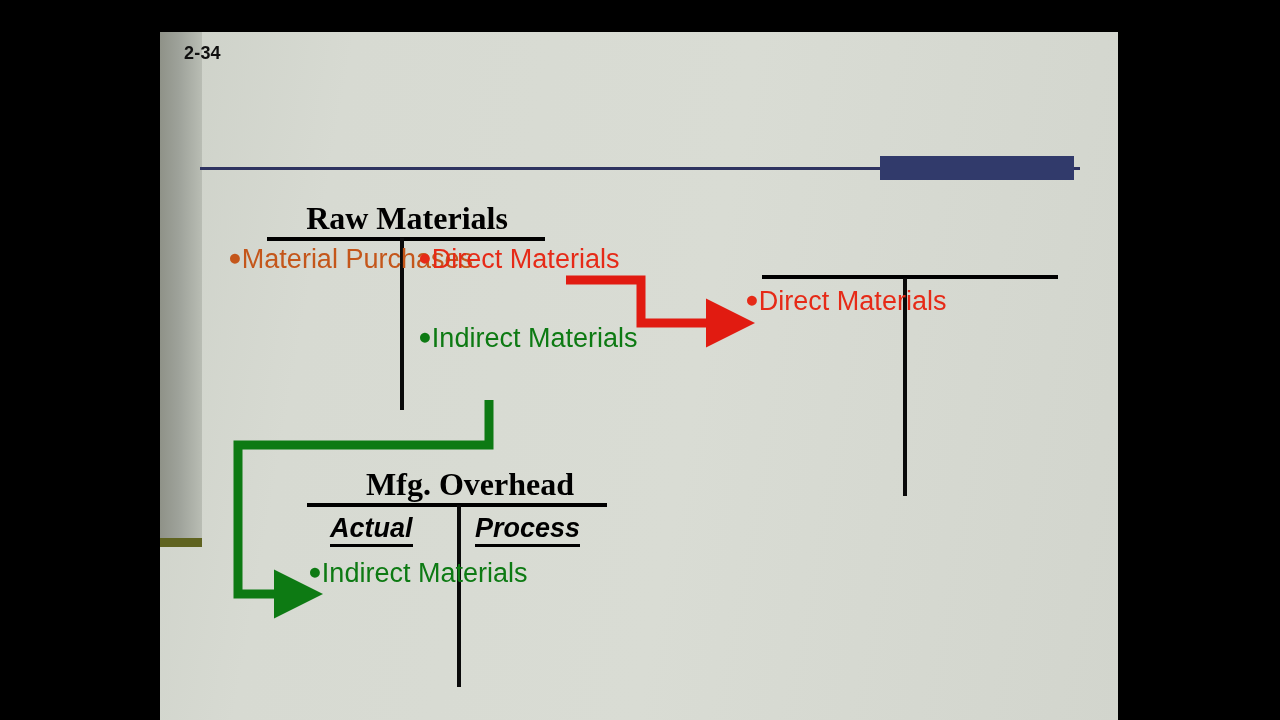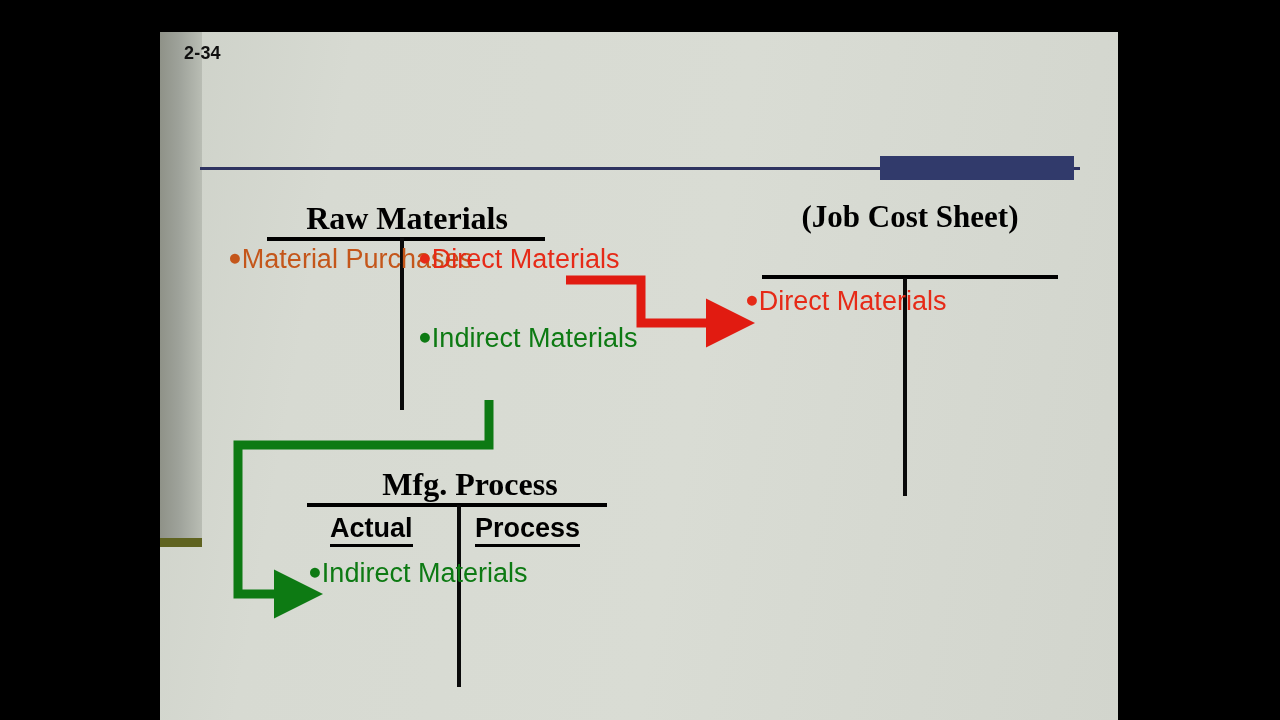--- a/index.html
+++ b/index.html
@@ -56,21 +56,21 @@
   }
   .rule-line{position:absolute;background:#000;}
   .vline{position:absolute;width:4px;background:#0a0a0a;}
 
   .entry{
     position:absolute;font-weight:normal;white-space:nowrap;line-height:1.02;
   }
   .entry .bullet{font-size:.85em;vertical-align:.12em;}
 
   .colhead{
-    position:absolute;font-weight:bold;color:#000;
+    position:absolute;font-weight:bold;font-style:italic;color:#000;
     white-space:nowrap;
   }
   .colhead .u{border-bottom:3px solid #000;padding-bottom:1px;}
 
   
   #rm-title{left:107px;top:168px;width:280px;font-size:32px;}
   #rm-underline{left:107px;top:205px;width:278px;height:4px;}
   #rm-vline{left:240px;top:206px;height:172px;}
   #rm-left{left:68px;top:214px;font-size:27px;color:#c4561a;text-align:center;width:160px;}
   #rm-right-direct{left:258px;top:214px;font-size:27px;color:#e62a17;}
@@ -118,30 +118,29 @@
 
     <div class="entry" id="rm-right-direct">
       <span class="bullet">●</span><span>Direct Materials</span>
     </div>
 
     <div class="entry" id="rm-right-indirect">
       <span class="bullet">●</span><span>Indirect Materials</span>
     </div>
 
     <div class="acct-title" id="wip-title">
-      <div>(Job Cost Sheet)</div>
     </div>
     <div class="rule-line" id="wip-underline"></div>
     <div class="vline" id="wip-vline"></div>
 
     <div class="entry" id="wip-direct">
       <span class="bullet">●</span><span>Direct Materials</span>
     </div>
 
-    <div class="acct-title" id="moh-title">Mfg. Process</div>
+    <div class="acct-title" id="moh-title">Mfg. Overhead</div>
     <div class="rule-line" id="moh-underline"></div>
     <div class="vline" id="moh-vline"></div>
 
     <div class="colhead" id="moh-actual">
       <span class="u">Actual</span>
     </div>
     <div class="colhead" id="moh-applied">
       <span class="u">Process</span>
     </div>
 

